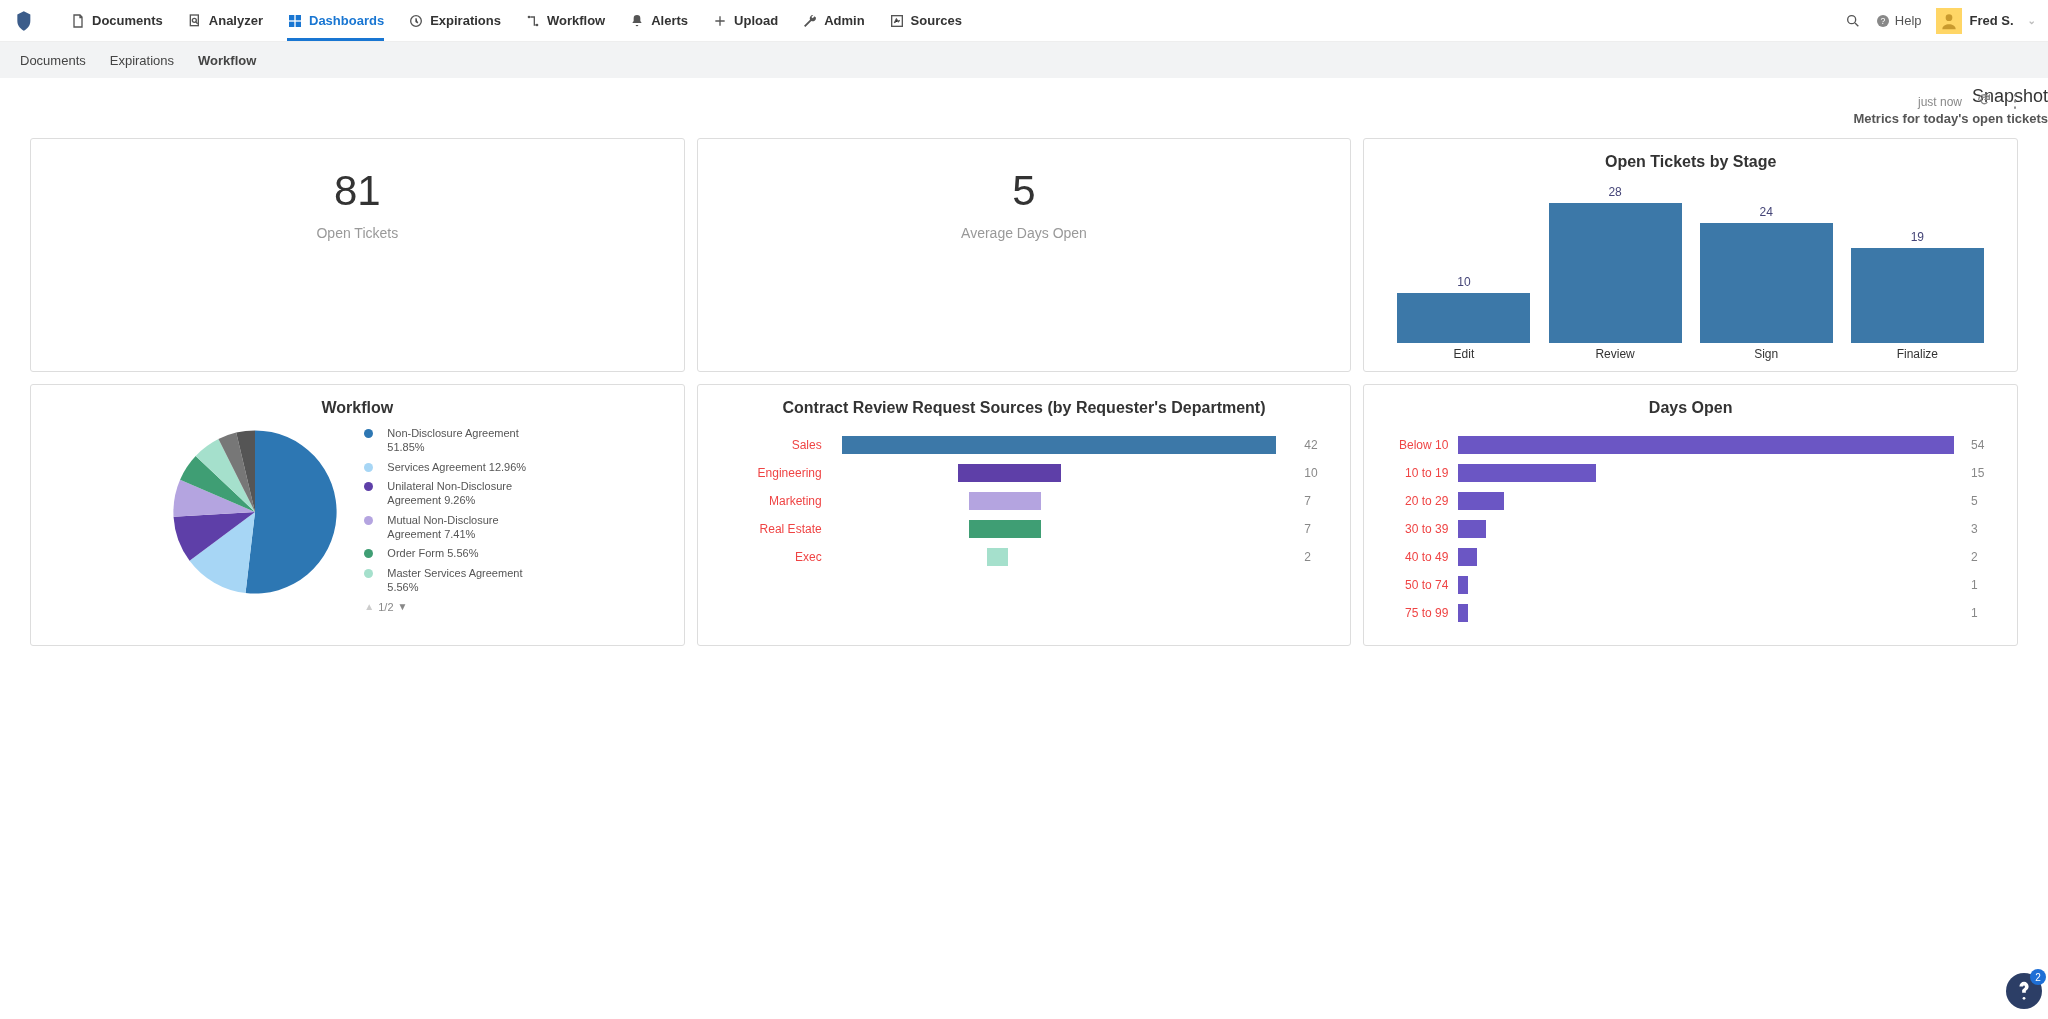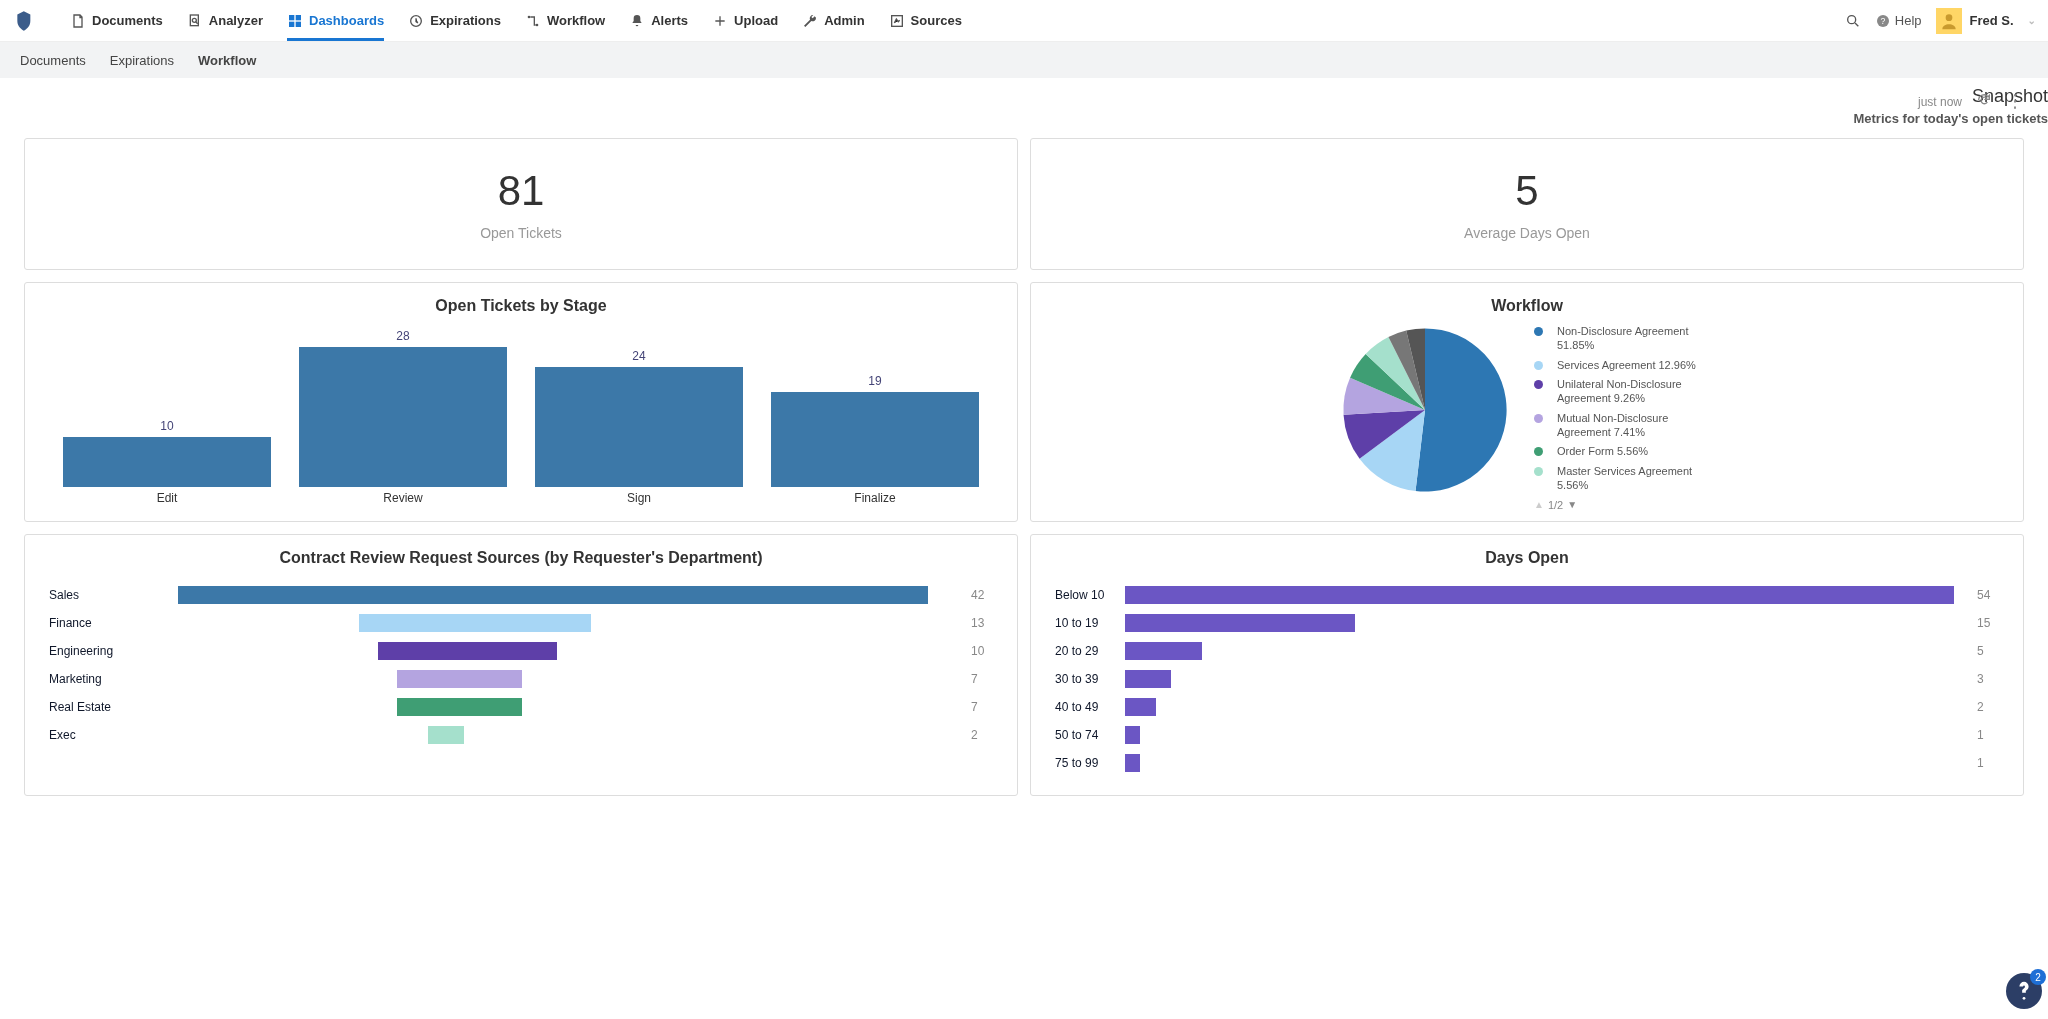--- a/index.html
+++ b/index.html
@@ -22,21 +22,21 @@
   .subnav { background:#f2f3f4; height:36px; display:flex; align-items:center; padding:0 20px; gap:24px; }
   .subnav .sub-item { cursor:pointer; color:#444; font-size:13px; }
   .subnav .sub-item.active { font-weight:700; }
 
   .header-area { position:relative; text-align:right; padding:8px 0 12px; }
   .header-area .title { font-size:18px; color:#333; font-weight:500; }
   .header-area .subtitle { font-size:13px; color:#555; margin-top:4px; font-weight:600; }
   .header-actions { position:absolute; right:24px; top:14px; display:flex; align-items:center; gap:14px; color:#888; font-size:12px; }
   .header-actions .icon { cursor:pointer; }
 
-  .dash-grid { display:grid; grid-template-columns: 1fr 1fr; gap:12px; padding:0 24px 20px; }
+  .dash-grid { display:grid; grid-template-columns: 1fr 1fr 1fr; gap:12px; padding:0 30px 20px; }
   .card { border:1px solid #ddd; border-radius:3px; padding:10px 14px; background:#fff; }
   .kpi { text-align:center; padding:28px 0; }
   .kpi .big { font-size:42px; color:#333; font-weight:400; }
   .kpi .label { color:#999; font-size:14px; margin-top:10px; font-weight:500; }
   .chart-title { text-align:center; font-size:16px; font-weight:700; color:#333; margin:4px 0 10px; }
 
   
   .vbar-area { display:flex; align-items:flex-end; justify-content:space-around; height:180px; padding:0 10px; }
   .vbar-col { display:flex; flex-direction:column; align-items:center; width:22%; }
   .vbar-val { font-size:12px; color:#447; margin-bottom:4px; }
@@ -47,21 +47,21 @@
   .donut-wrap { display:flex; justify-content:center; gap:24px; }
   .donut { width:170px; height:170px; position:relative; display:block; }
   .legend { font-size:11px; color:#555; max-width:180px; }
   .legend .lrow { display:flex; gap:14px; margin-bottom:6px; line-height:1.25; }
   .legend .sw { width:9px; height:9px; border-radius:50%; margin-top:2px; flex:0 0 9px; }
   .legend .pager { display:flex; align-items:center; gap:4px; color:#888; margin-top:4px;}
   .legend .pager .tri { font-size:10px; }
 
   
   .hbar-row { display:flex; align-items:center; height:24px; margin-bottom:4px; }
-  .hbar-lbl { width:90px; text-align:left; font-size:12px; color:#0f172a; padding-right:10px; }
+  .hbar-lbl { width:90px; text-align:right; font-size:12px; color:#ef4444; padding-right:10px; }
   .hbar-track { flex:1; position:relative; }
   .hbar-fill { height:18px; }
   .hbar-val { font-size:12px; color:#888; margin-left:8px; min-width:22px; }
   .hbar-container { display:flex; align-items:center; flex:1; }
 
   
   .float-help { position:fixed; right:6px; bottom:10px; width:36px; height:36px; border-radius:50%; background:#2c3e66; color:#fff; display:flex; align-items:center; justify-content:center; }
   .float-help .badge { position:absolute; top:-4px; right:-4px; background:#1e6fd6; color:#fff; border-radius:50%; width:16px; height:16px; font-size:10px; display:flex; align-items:center; justify-content:center; }
 
   svg.icn { width:16px; height:16px; }
@@ -282,29 +282,20 @@
         <div class="hbar-row">
           <div class="hbar-lbl" style="width:110px">Sales</div>
           <div class="hbar-container">
             <div class="hbar-track" style="position:relative;flex:1;">
               <div class="hbar-fill" style="width:93.33333333333333%;background:#3c78a8;margin-left:2.333333333333333%"></div>
             </div>
             <div class="hbar-val">42</div>
           </div>
         </div>
         <div class="hbar-row">
-          <div class="hbar-lbl" style="width:110px">Finance</div>
-          <div class="hbar-container">
-            <div class="hbar-track" style="position:relative;flex:1;">
-              <div class="hbar-fill" style="width:28.888888888888886%;background:#a7d6f5;margin-left:24.88888888888889%"></div>
-            </div>
-            <div class="hbar-val">13</div>
-          </div>
-        </div>
-        <div class="hbar-row">
           <div class="hbar-lbl" style="width:110px">Engineering</div>
           <div class="hbar-container">
             <div class="hbar-track" style="position:relative;flex:1;">
               <div class="hbar-fill" style="width:22.22222222222222%;background:#5e3fa8;margin-left:27.22222222222222%"></div>
             </div>
             <div class="hbar-val">10</div>
           </div>
         </div>
         <div class="hbar-row">
           <div class="hbar-lbl" style="width:110px">Marketing</div>

